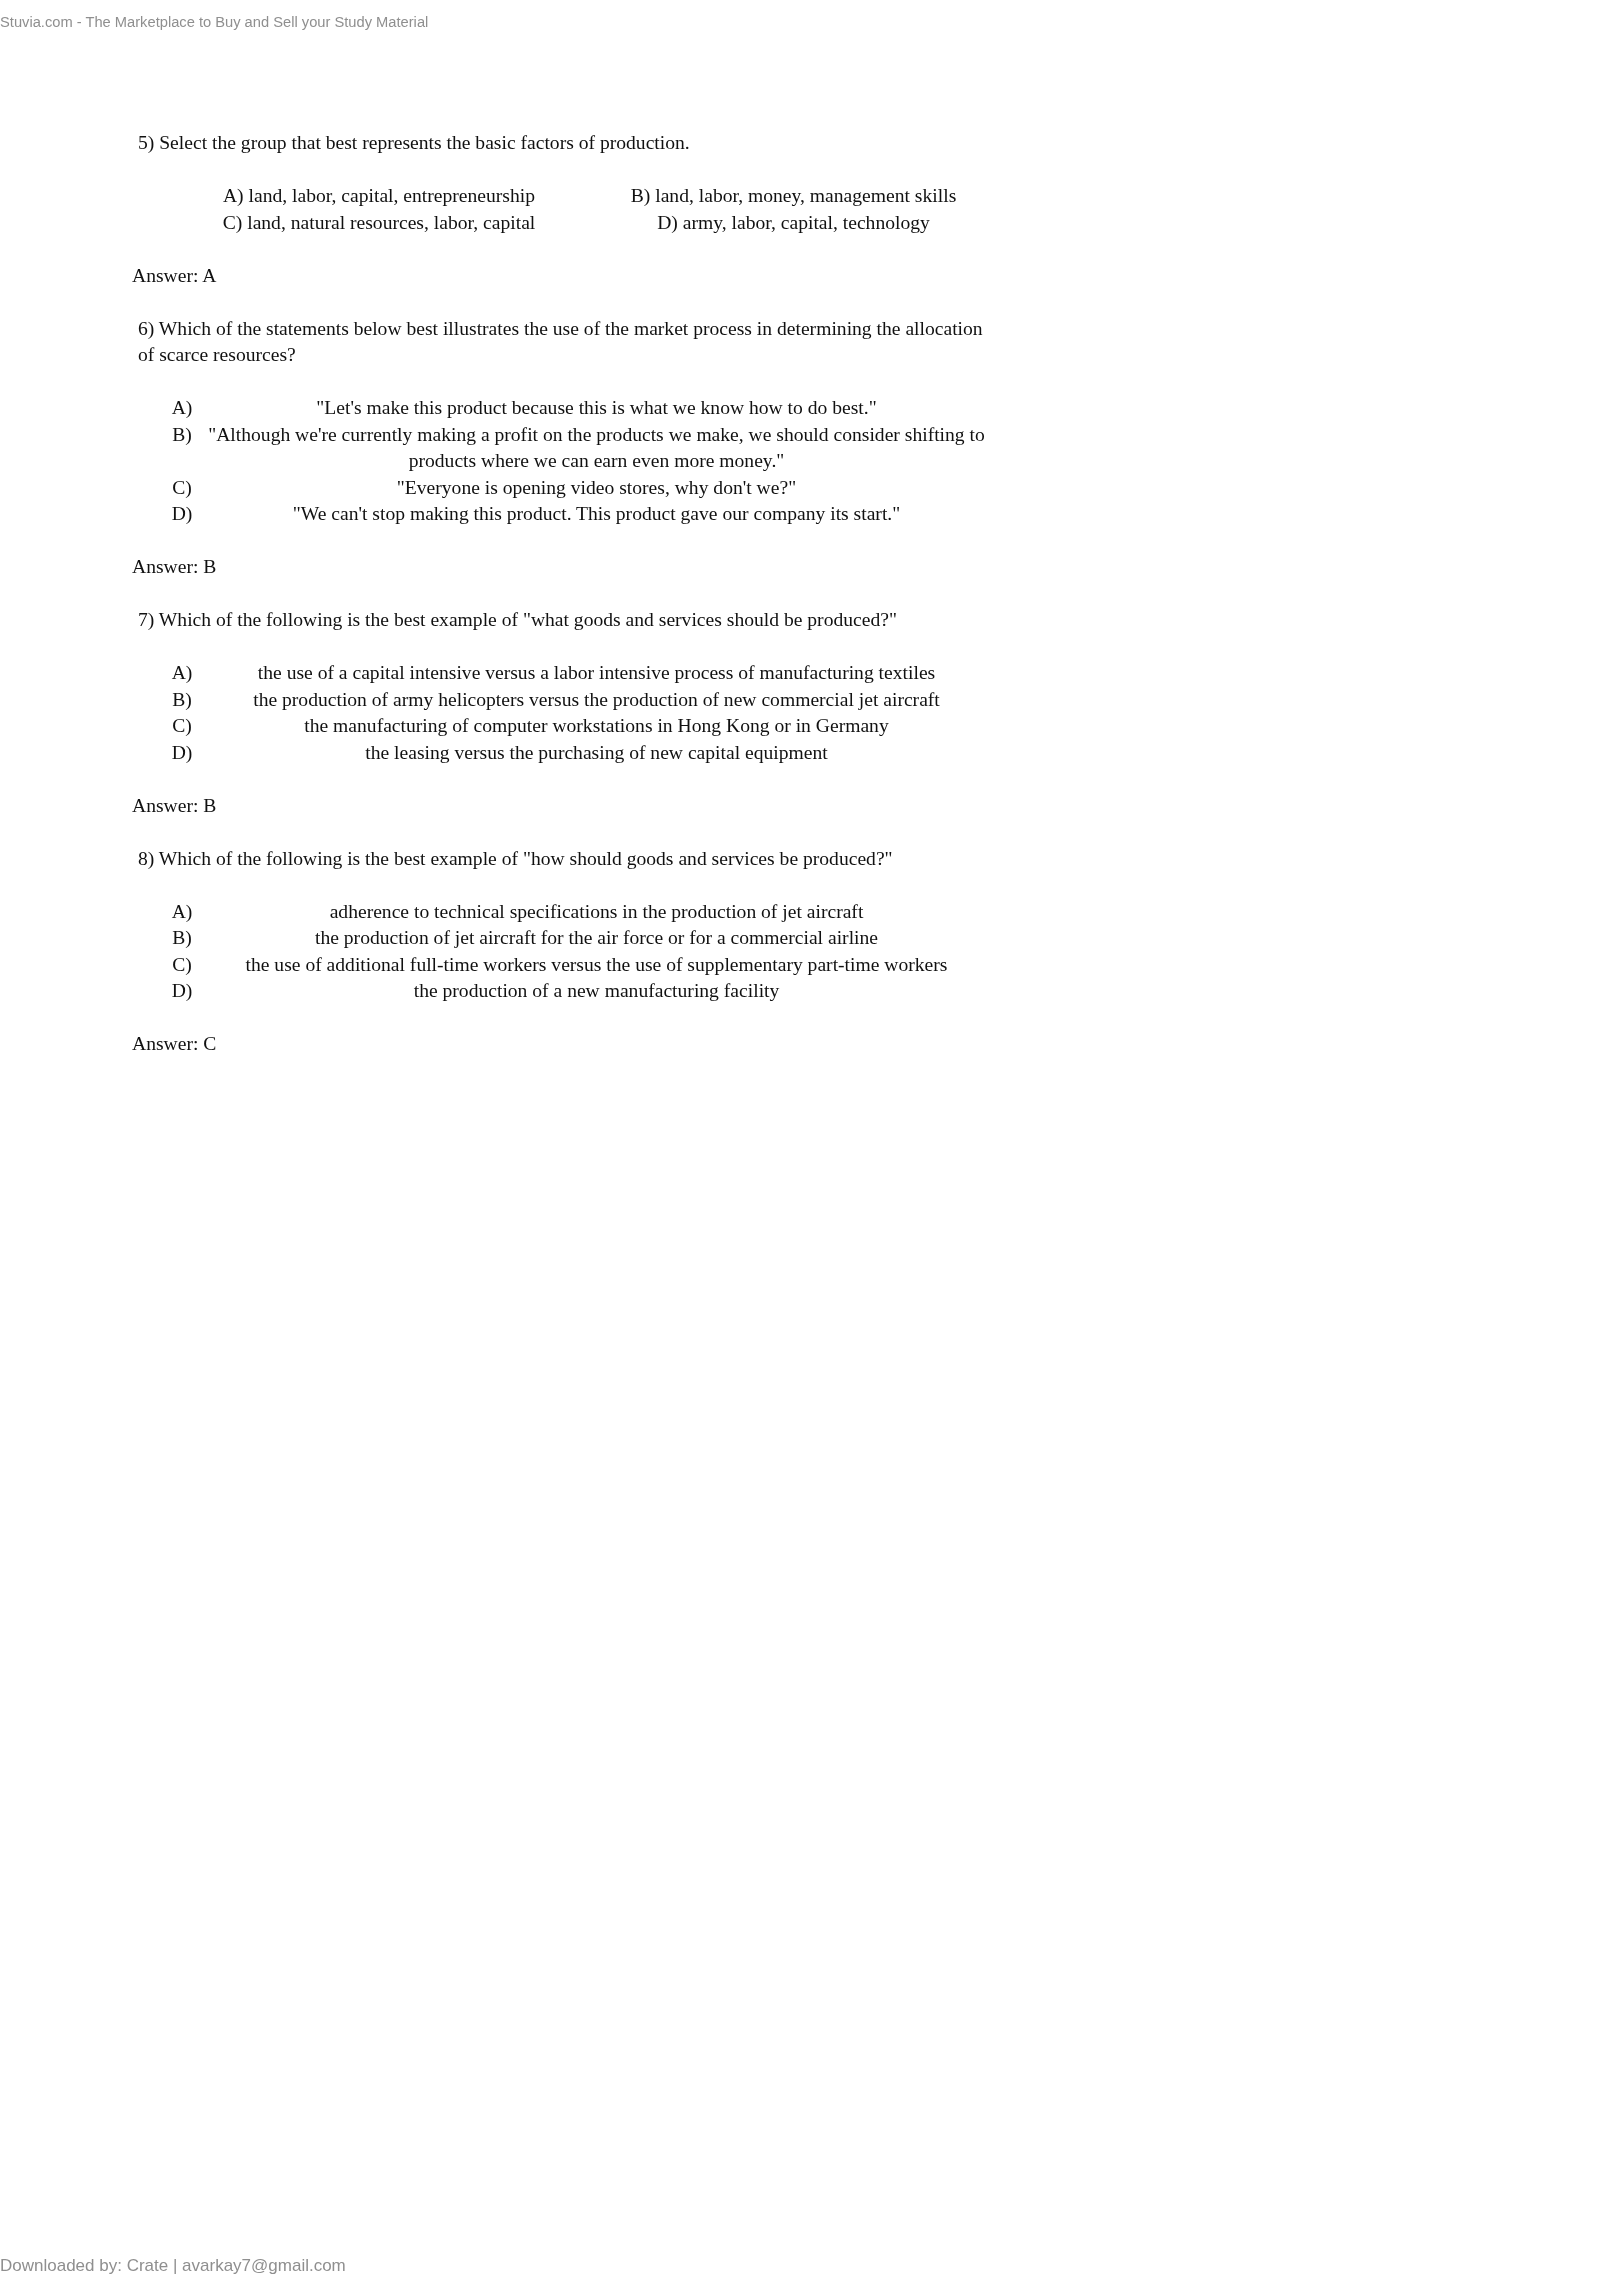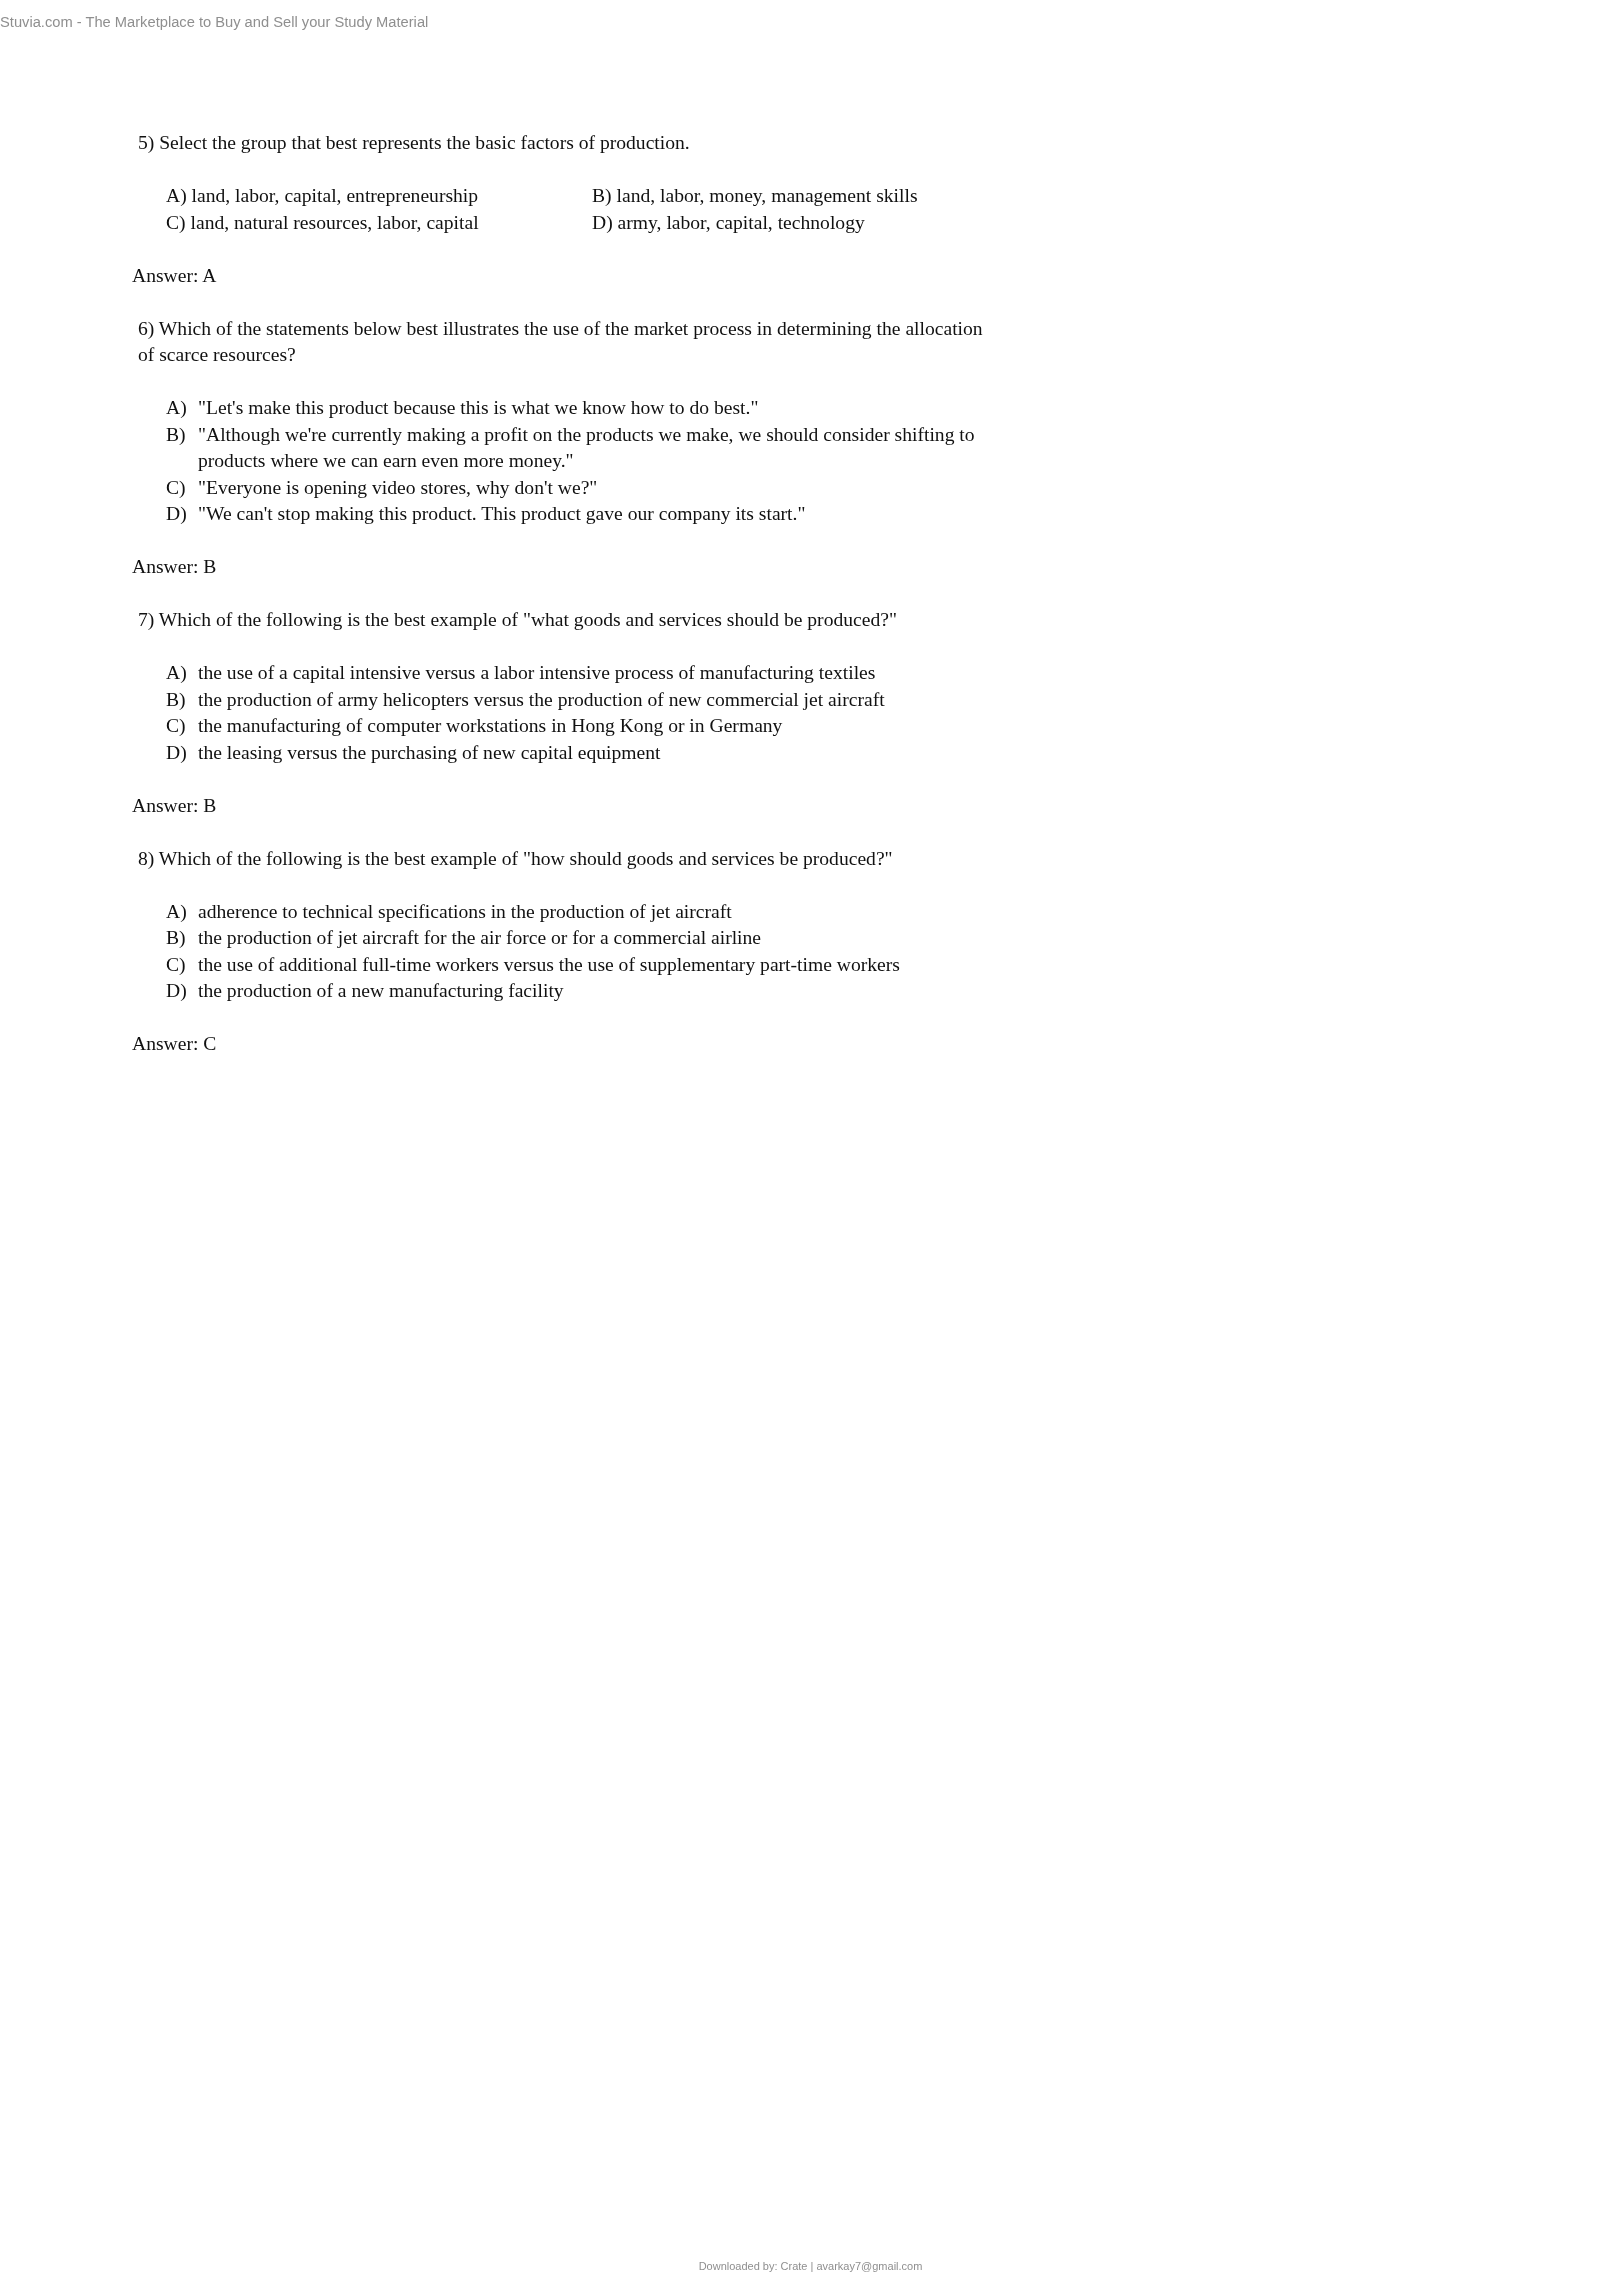--- a/index.html
+++ b/index.html
@@ -28,39 +28,38 @@
   }
   .content {
     position: absolute;
     top: 130px;
     left: 132px;
     width: 863px;
     font-size: 19.6px;
     line-height: 26.5px;
   }
   .q-text { margin-bottom: 26.5px; margin-left: 6px; }
-  .options { margin-bottom: 26.5px; }
+  .options { margin-bottom: 26.5px; text-align: center; }
   .options-grid {
     display: grid;
     grid-template-columns: 426px 1fr;
     padding-left: 34px;
   }
   .flex-options { padding-left: 34px; }
   .flex-option { display: flex; align-items: flex-start; }
   .flex-option .opt-label { flex: 0 0 32px; }
   .flex-option .opt-text { flex: 1; }
   .answer { margin-bottom: 26.5px; }
   .page-footer {
     position: absolute;
     bottom: 13.7px;
     left: 0;
     width: 100%;
-    text-align: center;
     font-family: "Liberation Sans", sans-serif;
-    font-size: 11px;
+    font-size: 17px;
     line-height: 26.5px;
     color: var(--muted_text, #8f8f8f);
   }
 </style>
 </head>
 <body>
 
 <div class="page">
 
   <div class="page-header">Stuvia.com - The Marketplace to Buy and Sell your Study Material</div>

